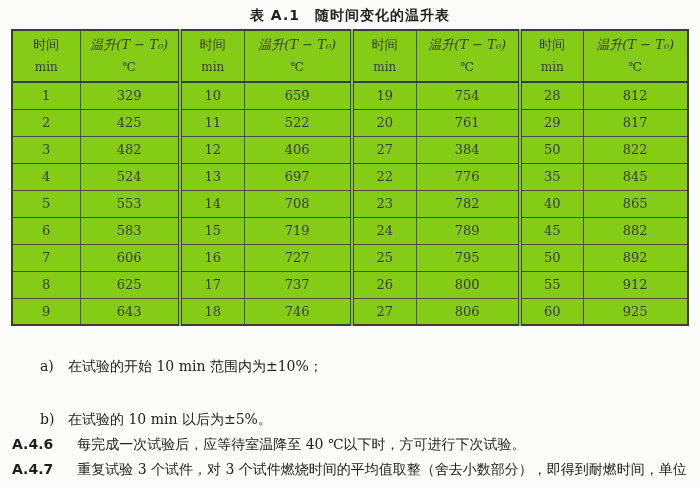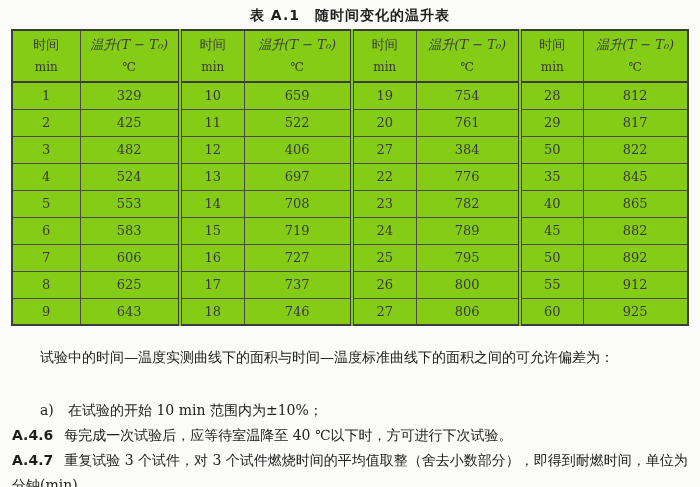--- a/index.html
+++ b/index.html
@@ -60,21 +60,21 @@
     color: #222;
   }
   .para-intro { text-indent: 2em; }
   .list-item { padding-left: 2em; margin-top: 28px; }
   .list-label { display: inline-block; min-width: 1.4em; }
   .list-text { margin-left: 0.6em; }
   .clause-label {
     font-family: "DejaVu Sans", "Liberation Sans", sans-serif;
     font-weight: bold;
     color: #1e1e1e;
-    margin-right: 11px;
+    margin-right: 24px;
   }
 </style>
 </head>
 <body>
 
 <div class="page">
 
   <div class="doc-title">表 A.1　随时间变化的温升表</div>
 
   <table class="rise-table">
@@ -212,24 +212,26 @@
           <td>746</td>
           <td class="gsep">27</td>
           <td>806</td>
           <td class="gsep">60</td>
           <td>925</td>
         </tr>
       </tbody>
   </table>
 
   <div class="notes">
-    <div class="para-intro">试验中的时间—温度实测曲线下的面积与时间—温度标准曲线下的面积之间的可允许偏差为：</div>
     <div class="list-item">
       <span class="list-label">a)</span><span class="list-text">在试验的开始 10 min 范围内为±10%；</span>
     </div>
+    <div class="list-item">
+      <span class="list-label">b)</span><span class="list-text">在试验的 10 min 以后为±5%。</span>
+    </div>
     <div>
       <span class="clause-label">A.4.6</span><span>每完成一次试验后，应等待室温降至 40 ℃以下时，方可进行下次试验。</span>
     </div>
     <div>
       <span class="clause-label">A.4.7</span><span>重复试验 3 个试件，对 3 个试件燃烧时间的平均值取整（舍去小数部分），即得到耐燃时间，单位为分钟(min)。</span>
     </div>
   </div>
 
 </div>
 

